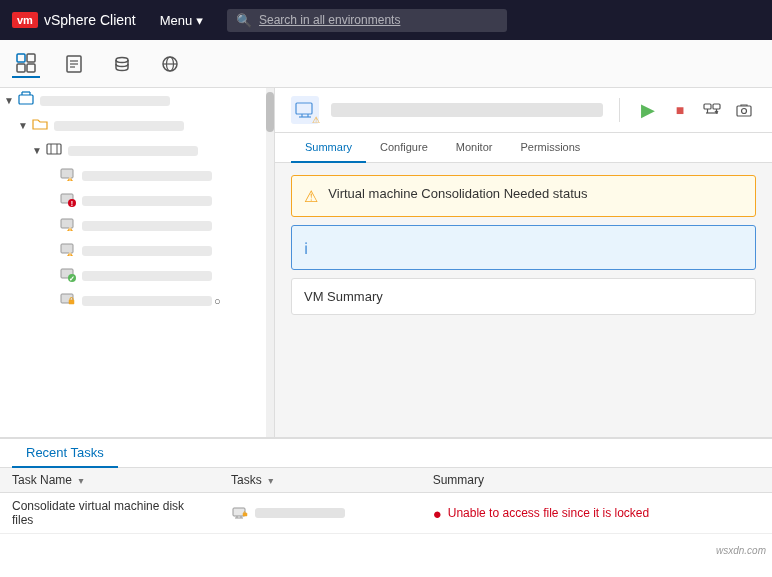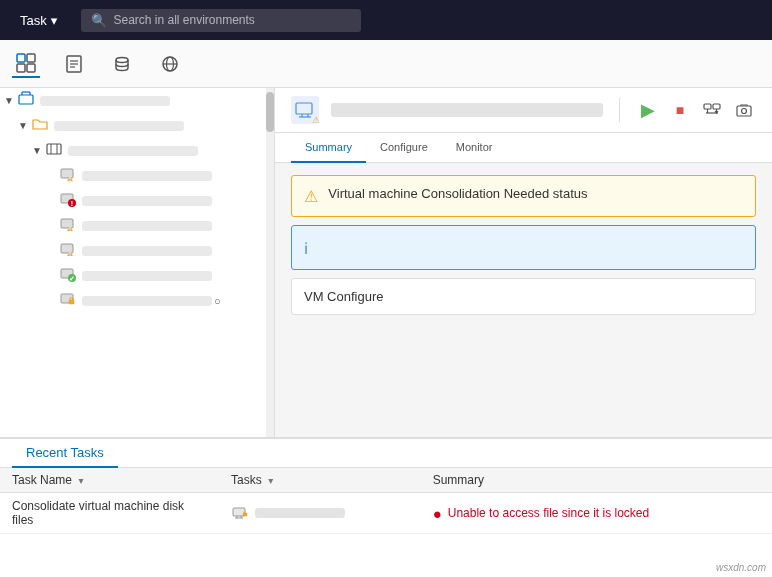--- a/index.html
+++ b/index.html
@@ -338,38 +338,42 @@
     }
     .status-cell {
       display: flex;
       align-items: center;
       gap: 6px;
       color: #d0021b;
     }
     .status-error-icon { color: #d0021b; font-size: 15px; }
     .watermark {
       position: fixed;
-      bottom: 4px;
+      bottom: 21px;
       right: 6px;
       font-size: 10px;
       color: #999;
       font-style: italic;
     }
   </style>
 </head>
 <body>
 
 <div class="top-nav">
+  <div class="vm-logo">
+    <div class="vm-logo-box">vm</div>
+    <span class="app-title">vSphere Client</span>
+  </div>
   <div class="menu-btn">
-    <span>Task</span>
+    <span>Menu</span>
     <span>▾</span>
   </div>
   <div class="search-bar">
     <span>🔍</span>
-    <span style="color: rgba(255,255,255,0.6); font-size:12px;">Search in all environments</span>
+    <span style="color: rgba(255,255,255,0.6); font-size:12px;text-decoration:underline;">Search in all environments</span>
   </div>
 </div>
 
 <div class="icon-toolbar">
   <div class="toolbar-icon active">
     <svg width="22" height="22" viewBox="0 0 22 22" fill="none">
       <rect x="2" y="2" width="8" height="8" rx="1" stroke="#0071bb" stroke-width="1.5" fill="none"></rect>
       <rect x="12" y="2" width="8" height="8" rx="1" stroke="#555" stroke-width="1.5" fill="none"></rect>
       <rect x="2" y="12" width="8" height="8" rx="1" stroke="#555" stroke-width="1.5" fill="none"></rect>
       <rect x="12" y="12" width="8" height="8" rx="1" stroke="#555" stroke-width="1.5" fill="none"></rect>
@@ -553,35 +557,36 @@
             <circle cx="9" cy="10" r="2.5" stroke="#555" stroke-width="1.2" fill="none"></circle>
           </svg>
         </span>
       </div>
     </div>
 
     <div class="tabs">
       <div class="tab active">Summary</div>
       <div class="tab">Configure</div>
       <div class="tab">Monitor</div>
+      <div class="tab">Permissions</div>
     </div>
 
     <div class="content-body">
 
       <div class="alert-box alert-warning">
         <span class="alert-icon">⚠</span>
         <span class="alert-text">Virtual machine Consolidation Needed status</span>
       </div>
 
       <div class="alert-box alert-info">
         <span class="alert-icon">ℹ</span>
       </div>
 
       <div class="hardware-card">
-        <span>VM Configure</span>
+        <span>VM Summary</span>
       </div>
 
     </div>
   </div>
 
 </div>
 
 <div class="bottom-panel">
   <div class="bottom-tabs">
     <div class="bottom-tab active">Recent Tasks</div>

